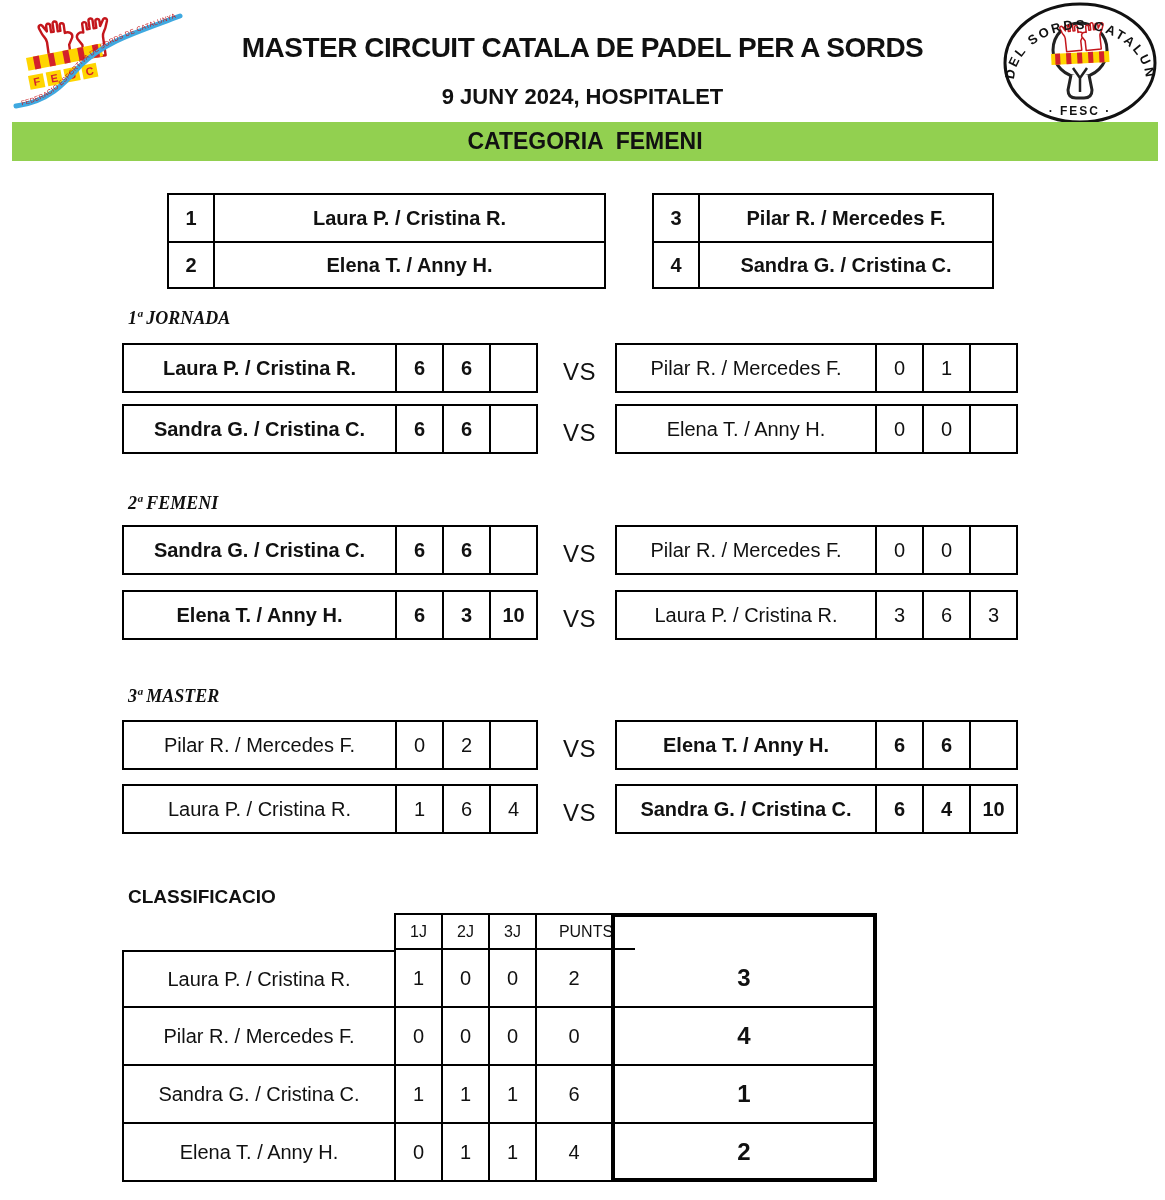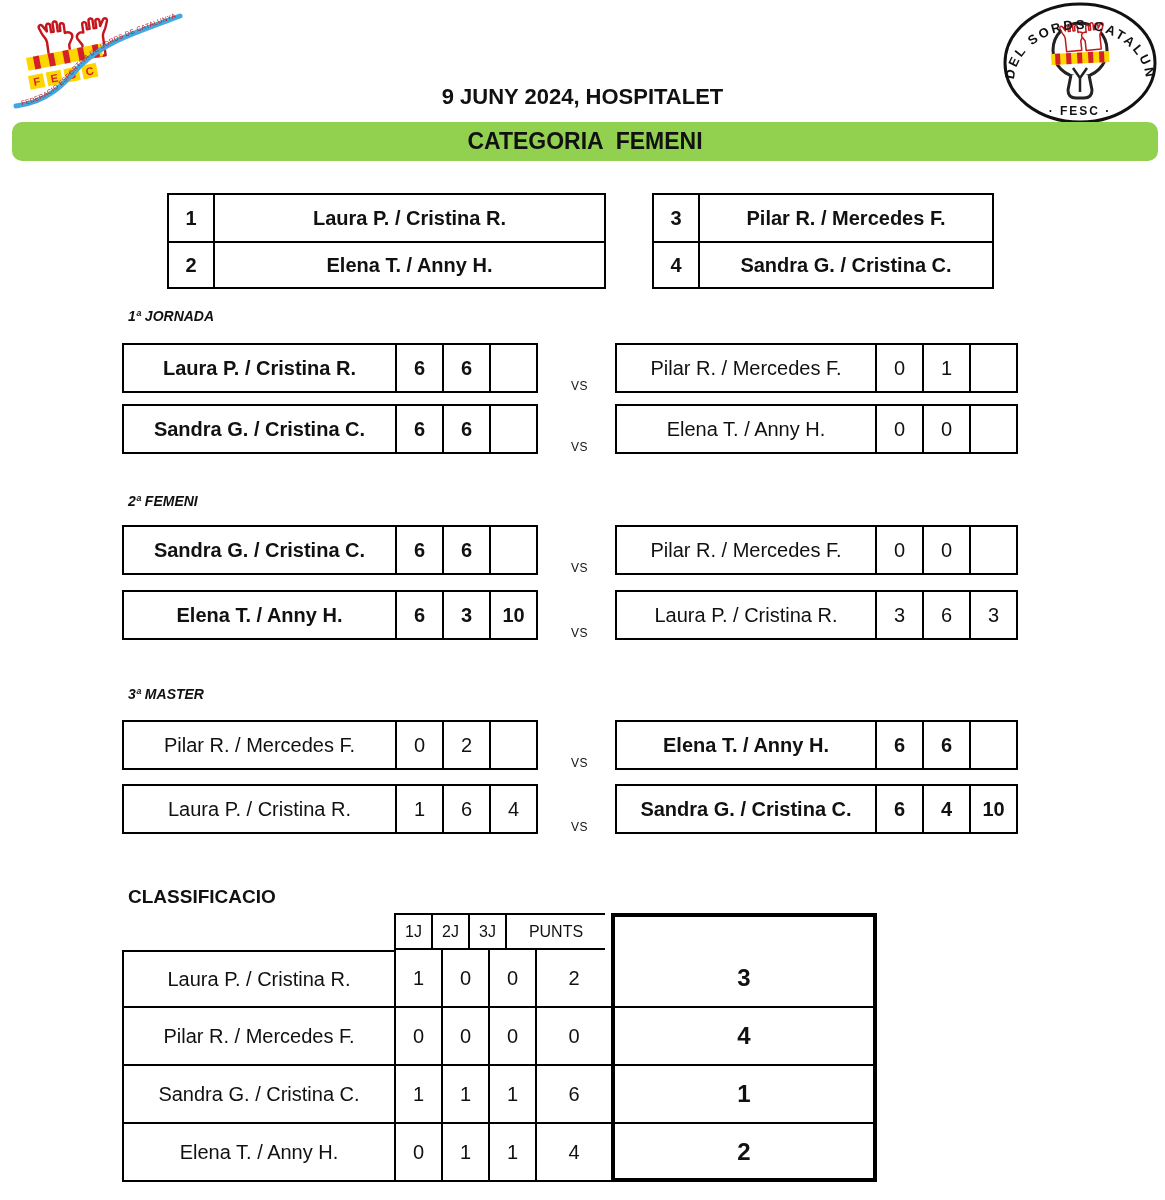--- a/index.html
+++ b/index.html
@@ -10,55 +10,55 @@
   
   .logo-left  { position:absolute; left:8px;  top:6px;  width:185px; height:112px; }
   .logo-right { position:absolute; left:1000px; top:2px; width:160px; height:122px; }
   .title { position:absolute; left:190px; right:190px; top:32px; text-align:center;
            font-size:28px; font-weight:bold; letter-spacing:-0.5px; white-space:nowrap; }
   .subtitle { position:absolute; left:190px; right:190px; top:84px; text-align:center;
               font-size:22px; font-weight:bold; white-space:nowrap; }
 
   
   .banner { position:absolute; left:12px; top:122px; width:1146px; height:39px;
-            background:#92D050; display:flex; align-items:center; justify-content:center;border-radius:10px; }
+            background:#92D050; display:flex; align-items:center; justify-content:center; }
   .banner span { font-size:23px; font-weight:bold; white-space:pre; color:#111; }
 
   
   .teams-table { position:absolute; top:193px; border:2px solid #000; background:#fff; }
   .teams-table.tleft  { left:167px; width:439px; }
   .teams-table.tright { left:652px; width:342px; }
   .trow { display:flex; height:46px; }
   .trow + .trow { border-top:2px solid #000; }
   .tnum { width:46px; border-right:2px solid #000; display:flex; align-items:center;
           justify-content:center; font-weight:bold; font-size:20px; }
   .tnm  { flex:1; display:flex; align-items:center; justify-content:center;
           font-weight:bold; font-size:20px; }
 
   
-  .jlabel { position:absolute; left:128px; font-size:14px; font-weight:bold; font-style:italic; }
+  .jlabel { position:absolute; left:128px; font-size:18px; font-weight:bold; font-style:italic;font-family:Liberation Serif, serif; }
   .match { position:absolute; left:122px; width:896px; height:50px; }
   .tbox { position:absolute; top:0; height:50px; display:flex; border:2px solid #000; background:#fff; }
   .tbox.bleft  { left:0;     width:416px; }
   .tbox.bright { left:493px; width:403px; }
   .tname  { flex:1; display:flex; align-items:center; justify-content:center; font-size:20px; white-space:nowrap; }
   .tscore { width:47px; border-left:2px solid #000; display:flex; align-items:center;
             justify-content:center; font-size:20px; }
   .tbox.winner .tname, .tbox.winner .tscore { font-weight:bold; }
-  .vs { position:absolute; left:416px; width:83px; top:18px; height:50px; text-align:center;
-        line-height:50px; font-size:12px; letter-spacing:0.5px; }
+  .vs { position:absolute; left:416px; width:83px; top:4px; height:50px; text-align:center;
+        line-height:50px; font-size:24px; letter-spacing:0.5px; }
 
   
   .clabel { position:absolute; left:128px; top:886px; font-size:19px; font-weight:bold; }
   .classif { position:absolute; left:122px; top:913px; width:755px; }
   .cl-header { display:flex; height:37px; }
   .cl-spacer { width:272px; }
   .cl-h { border-top:2px solid #000; border-bottom:2px solid #000; border-left:2px solid #000;
           display:flex; align-items:center; justify-content:center; font-size:16px; }
-  .cl-h.cj { width:37px; }
+  .cl-h.cj { width:47px; }
   .cl-h.cpunts { width:100px; }
   .cl-h.clloc { width:266px; border-right:2px solid #000; }
   .cl-row { display:flex; height:58px; }
   .cl-c { border-left:2px solid #000; border-bottom:2px solid #000; display:flex;
           align-items:center; justify-content:center; font-size:20px; }
   .cl-name { width:272px; }
   .cl-row.first .cl-name { border-top:2px solid #000; }
   .cl-j { width:47px; }
   .cl-punts { width:76px; }
   .cl-lloc { width:266px; border-right:2px solid #000; font-weight:bold; font-size:24px; }
@@ -96,20 +96,21 @@
       <text x="25.5" y="11">E</text>
       <text x="43.5" y="11">S</text>
       <text x="61.5" y="11">C</text>
     </g>
     <path d="M8,100 C40,96 56,78 72,60 C96,36 124,28 172,10" fill="none" stroke="#3FA9E0" stroke-width="5" stroke-linecap="round"></path>
     <text font-size="6.6" fill="#C4161C" letter-spacing="0.4">
       <textPath href="#lcurve" startOffset="3%">FEDERACIO ESPORTIVA DE SORDS DE CATALUNYA</textPath>
     </text>
   </svg>
 
+  <div class="title">MASTER CIRCUIT CATALA DE PADEL PER A SORDS</div>
   <div class="subtitle">9 JUNY 2024, HOSPITALET</div>
 
   <svg class="logo-right" viewBox="0 0 160 122">
     <defs>
       <path id="rarcTop" d="M14,80 A66,53 0 1 1 146,80"></path>
     </defs>
     <ellipse cx="80" cy="61" rx="75" ry="59" fill="#ffffff" stroke="#111" stroke-width="3"></ellipse>
     <g>
       <circle cx="80" cy="48" r="27" fill="none" stroke="#222" stroke-width="3"></circle>
       <path d="M71,73 L68,88 Q68,96 76,96 L84,96 Q92,96 92,88 L89,73" fill="#fff" stroke="#222" stroke-width="3" stroke-linejoin="round"></path>

